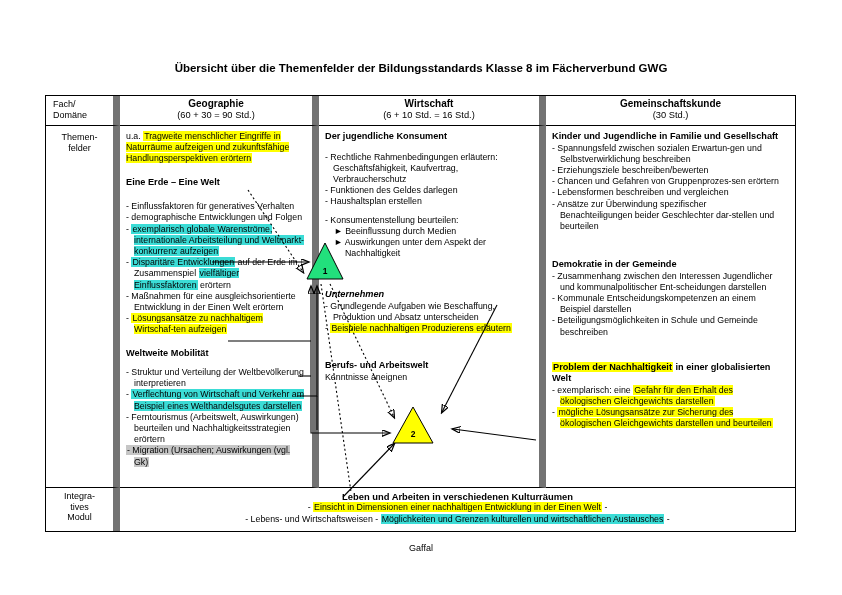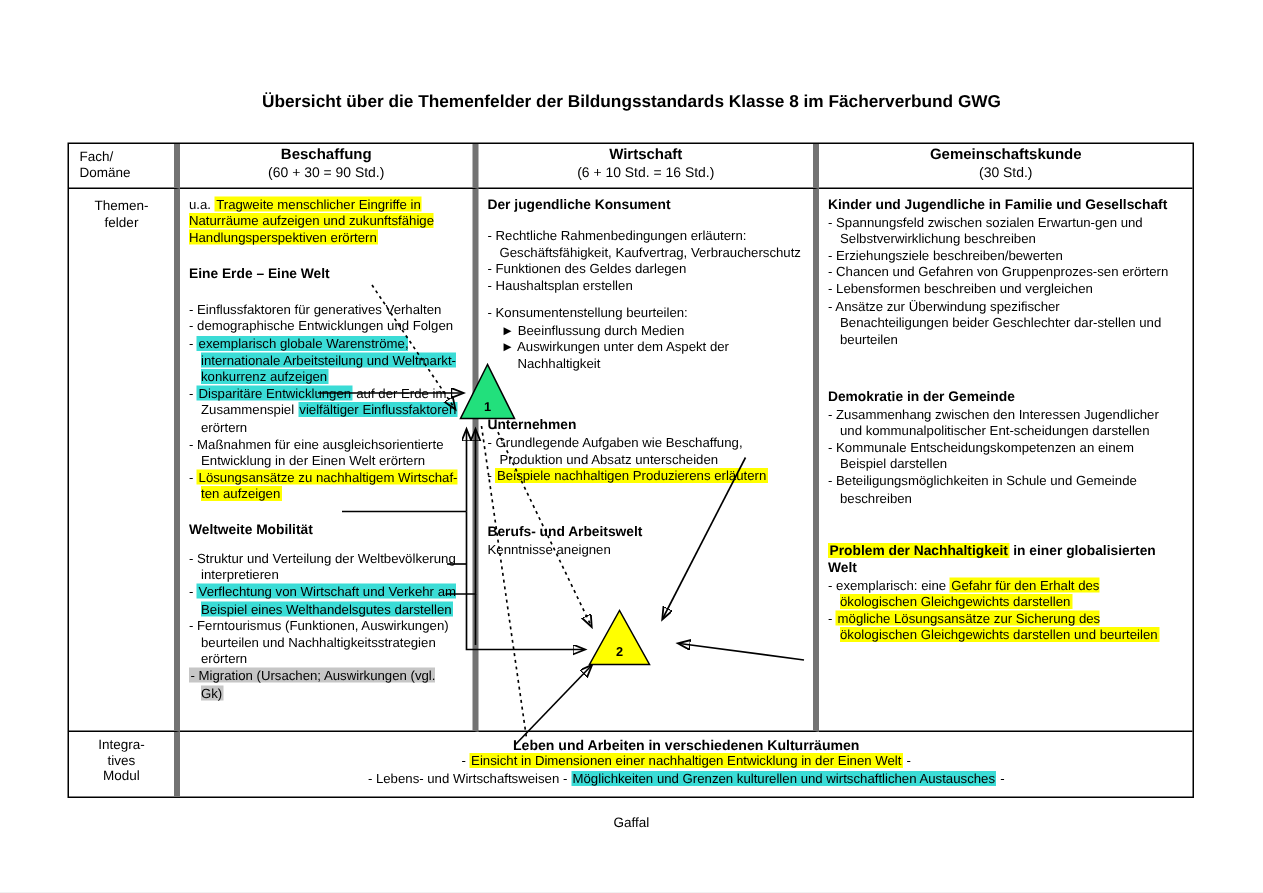--- a/index.html
+++ b/index.html
@@ -3,41 +3,41 @@
 <meta charset="utf-8">
 <style>
   html,body{margin:0;padding:0;background:#e8e8e8;}
   .page{position:relative;width:842px;height:595px;background:#fff;margin:0 auto;
         font-family:"Liberation Sans",sans-serif;color:#000000;overflow:hidden;}
   .doc-title{position:absolute;top:62px;left:0;width:100%;text-align:center;
         font-size:11.5px;font-weight:bold;}
   .tbl{position:absolute;left:45px;top:95px;width:749px;border:1.5px solid #000;
         display:grid;grid-template-columns:74px 199px 227px 249px;
         grid-template-rows:30px 362px 43px;background:#fff;}
-  .cell{border-right:4px solid #737373;border-bottom:1px solid #000;overflow:hidden;}
+  .cell{border-right:7px solid #737373;border-bottom:1px solid #000;overflow:hidden;}
   .last-col{border-right:none;}
   .last-row{border-bottom:none;}
   .hdr{text-align:center;padding-top:2px;}
   .hdr-title{font-weight:bold;font-size:10px;line-height:12px;}
   .hdr-sub{font-size:9.3px;line-height:11px;}
   .rowlab{font-size:9px;line-height:11px;}
   .lab-fach{padding:3px 0 0 7px;}
   .lab-center{text-align:center;padding-top:6px;}
   .lab-int{text-align:center;padding-top:3px;line-height:10.5px;}
   .cell-content{padding:5px 8px 0 6px;font-size:8.8px;line-height:11.2px;}
   .blk{margin:0;}
   .blk.h1{font-weight:bold;font-size:9.2px;line-height:11.5px;}
   .blk.h{font-weight:bold;font-size:9.2px;line-height:11.5px;margin-top:12px;}
   .blk.i{padding-left:8px;text-indent:-8px;}
   .blk.s{padding-left:20px;text-indent:-11px;}
   .geo .blk:nth-child(3){margin-top:13px;}
   .geo .blk:nth-child(10){margin-top:8px;}
   .wi .blk:nth-child(2){margin-top:9px;}
   .wi .blk:nth-child(5){margin-top:7px;}
-  .wi .blk:nth-child(8){margin-top:30px;}
+  .wi .blk:nth-child(8){margin-top:30px;font-style:italic;}
   .wi .blk:nth-child(11){margin-top:26px;}
   .gk .blk:nth-child(7){margin-top:27px;}
   .gk .blk:nth-child(11){margin-top:24px;}
   .int{padding:3px 6px 0 6px;font-size:8.8px;line-height:11.3px;}
   .int .blk{text-align:center;}
   .int .blk.hc{font-weight:bold;font-size:9.4px;}
   .hl{padding:0 1px;}
   .footer{position:absolute;top:543px;left:0;width:100%;text-align:center;font-size:9px;}
   .overlay{position:absolute;left:0;top:0;z-index:5;pointer-events:none;}
   .overlay line,.overlay path{stroke:#000;stroke-width:1.1;fill:none;}
@@ -53,21 +53,21 @@
 
   <div class="doc-title">Übersicht über die Themenfelder der Bildungsstandards Klasse 8 im Fächerverbund GWG</div>
 
   <div class="tbl">
 
     <div class="cell rowlab lab-fach">
       <div>Fach/</div>
       <div>Domäne</div>
     </div>
     <div class="cell hdr">
-      <div class="hdr-title">Beschaffung</div>
+      <div class="hdr-title">Geographie</div>
       <div class="hdr-sub">(60 + 30 = 90 Std.)</div>
     </div>
     <div class="cell hdr">
       <div class="hdr-title">Wirtschaft</div>
       <div class="hdr-sub">(6 + 10 Std. = 16 Std.)</div>
     </div>
     <div class="cell hdr last-col">
       <div class="hdr-title">Gemeinschaftskunde</div>
       <div class="hdr-sub">(30 Std.)</div>
     </div>
@@ -82,21 +82,21 @@
           <div class="blk h"><span>Eine Erde – Eine Welt</span></div>
           <div class="blk i"><span>- Einflussfaktoren für generatives Verhalten</span></div>
           <div class="blk i"><span>- demographische Entwicklungen und Folgen</span></div>
           <div class="blk i"><span>- </span><span class="hl" style="background-color: rgb(59, 220, 214);">exemplarisch globale Warenströme, internationale Arbeitsteilung und Weltmarkt-konkurrenz aufzeigen</span></div>
           <div class="blk i"><span>- </span><span class="hl" style="background-color: rgb(59, 220, 214);">Disparitäre Entwicklungen</span><span> auf der Erde im Zusammenspiel </span><span class="hl" style="background-color: rgb(59, 220, 214);">vielfältiger Einflussfaktoren</span><span> erörtern</span></div>
           <div class="blk i"><span>- Maßnahmen für eine ausgleichsorientierte Entwicklung in der Einen Welt erörtern</span></div>
           <div class="blk i"><span>- </span><span class="hl" style="background-color: rgb(255, 255, 0);">Lösungsansätze zu nachhaltigem Wirtschaf-ten aufzeigen</span></div>
           <div class="blk h"><span>Weltweite Mobilität</span></div>
           <div class="blk i"><span>- Struktur und Verteilung der Weltbevölkerung interpretieren</span></div>
           <div class="blk i"><span>- </span><span class="hl" style="background-color: rgb(59, 220, 214);">Verflechtung von Wirtschaft und Verkehr am Beispiel eines Welthandelsgutes darstellen</span></div>
-          <div class="blk i"><span>- Ferntourismus (Funktionen, Auswirkungen) beurteilen und Nachhaltigkeitsstrategien erörtern</span></div>
+          <div class="blk i"><span>- Ferntourismus (Arbeitswelt, Auswirkungen) beurteilen und Nachhaltigkeitsstrategien erörtern</span></div>
           <div class="blk i"><span class="hl" style="background-color: rgb(198, 198, 198);">- Migration (Ursachen; Auswirkungen (vgl. Gk)</span></div>
         </div>
     </div>
     <div class="cell">
       <div class="cell-content wi">
           <div class="blk h1"><span>Der jugendliche Konsument</span></div>
           <div class="blk i"><span>- Rechtliche Rahmenbedingungen erläutern: Geschäftsfähigkeit, Kaufvertrag, Verbraucherschutz</span></div>
           <div class="blk i"><span>- Funktionen des Geldes darlegen</span></div>
           <div class="blk i"><span>- Haushaltsplan erstellen</span></div>
           <div class="blk i"><span>- Konsumentenstellung beurteilen:</span></div>

